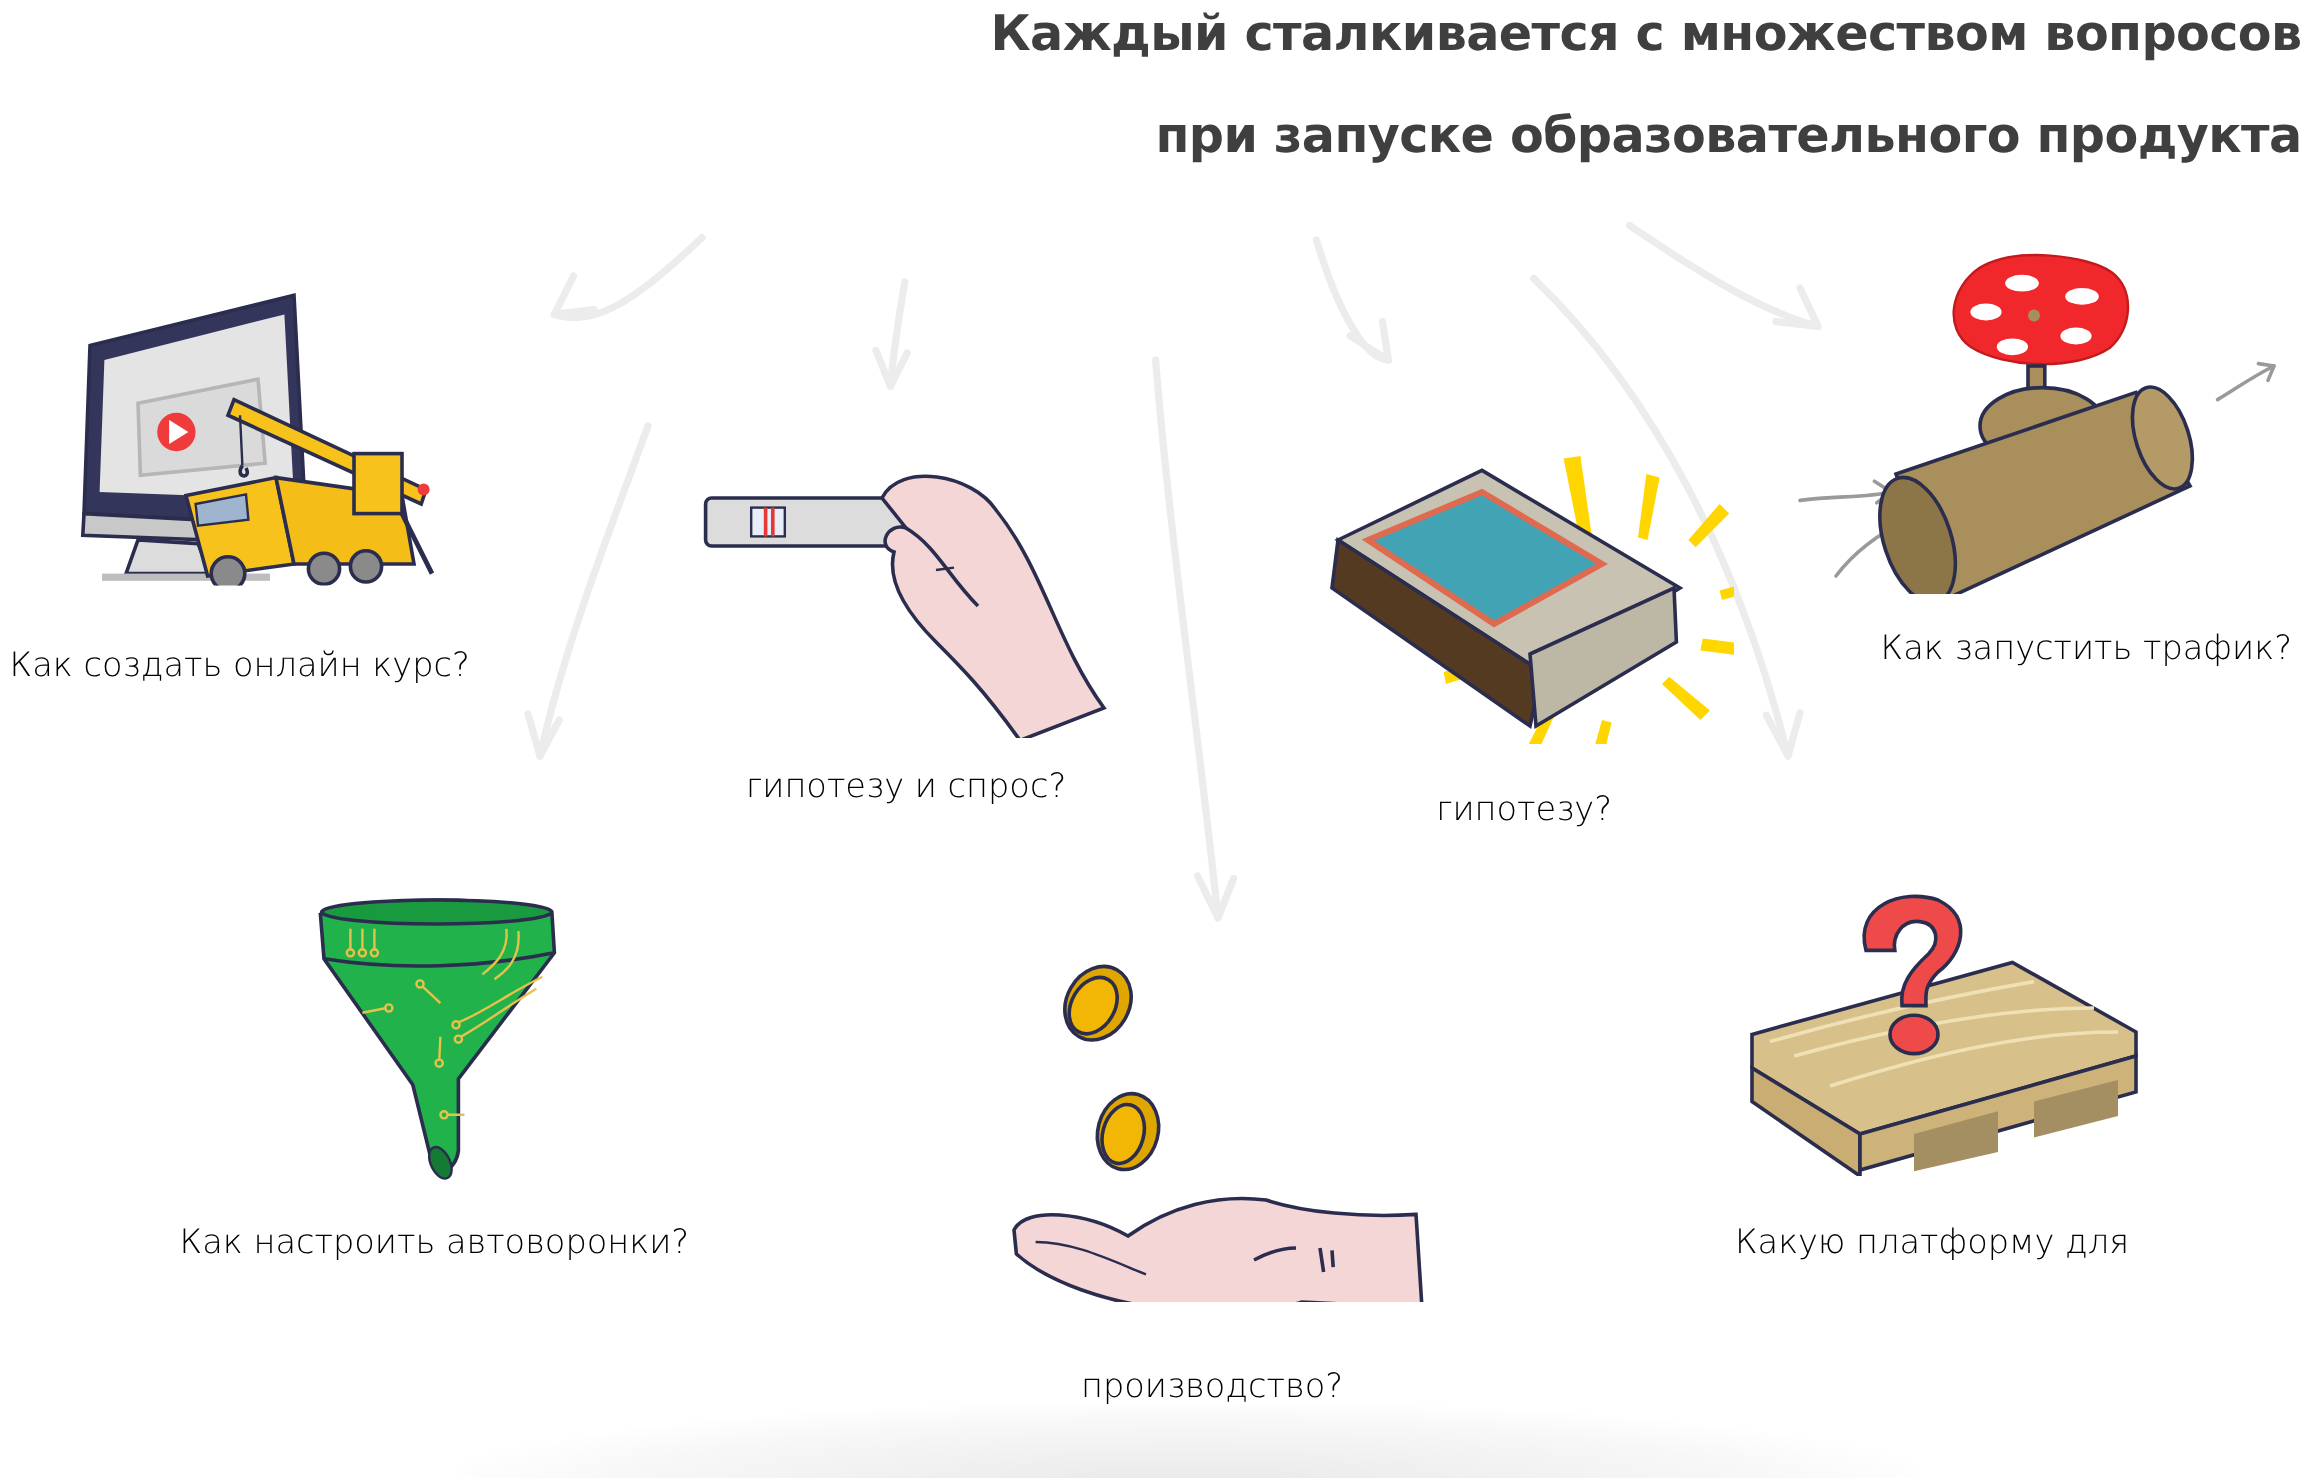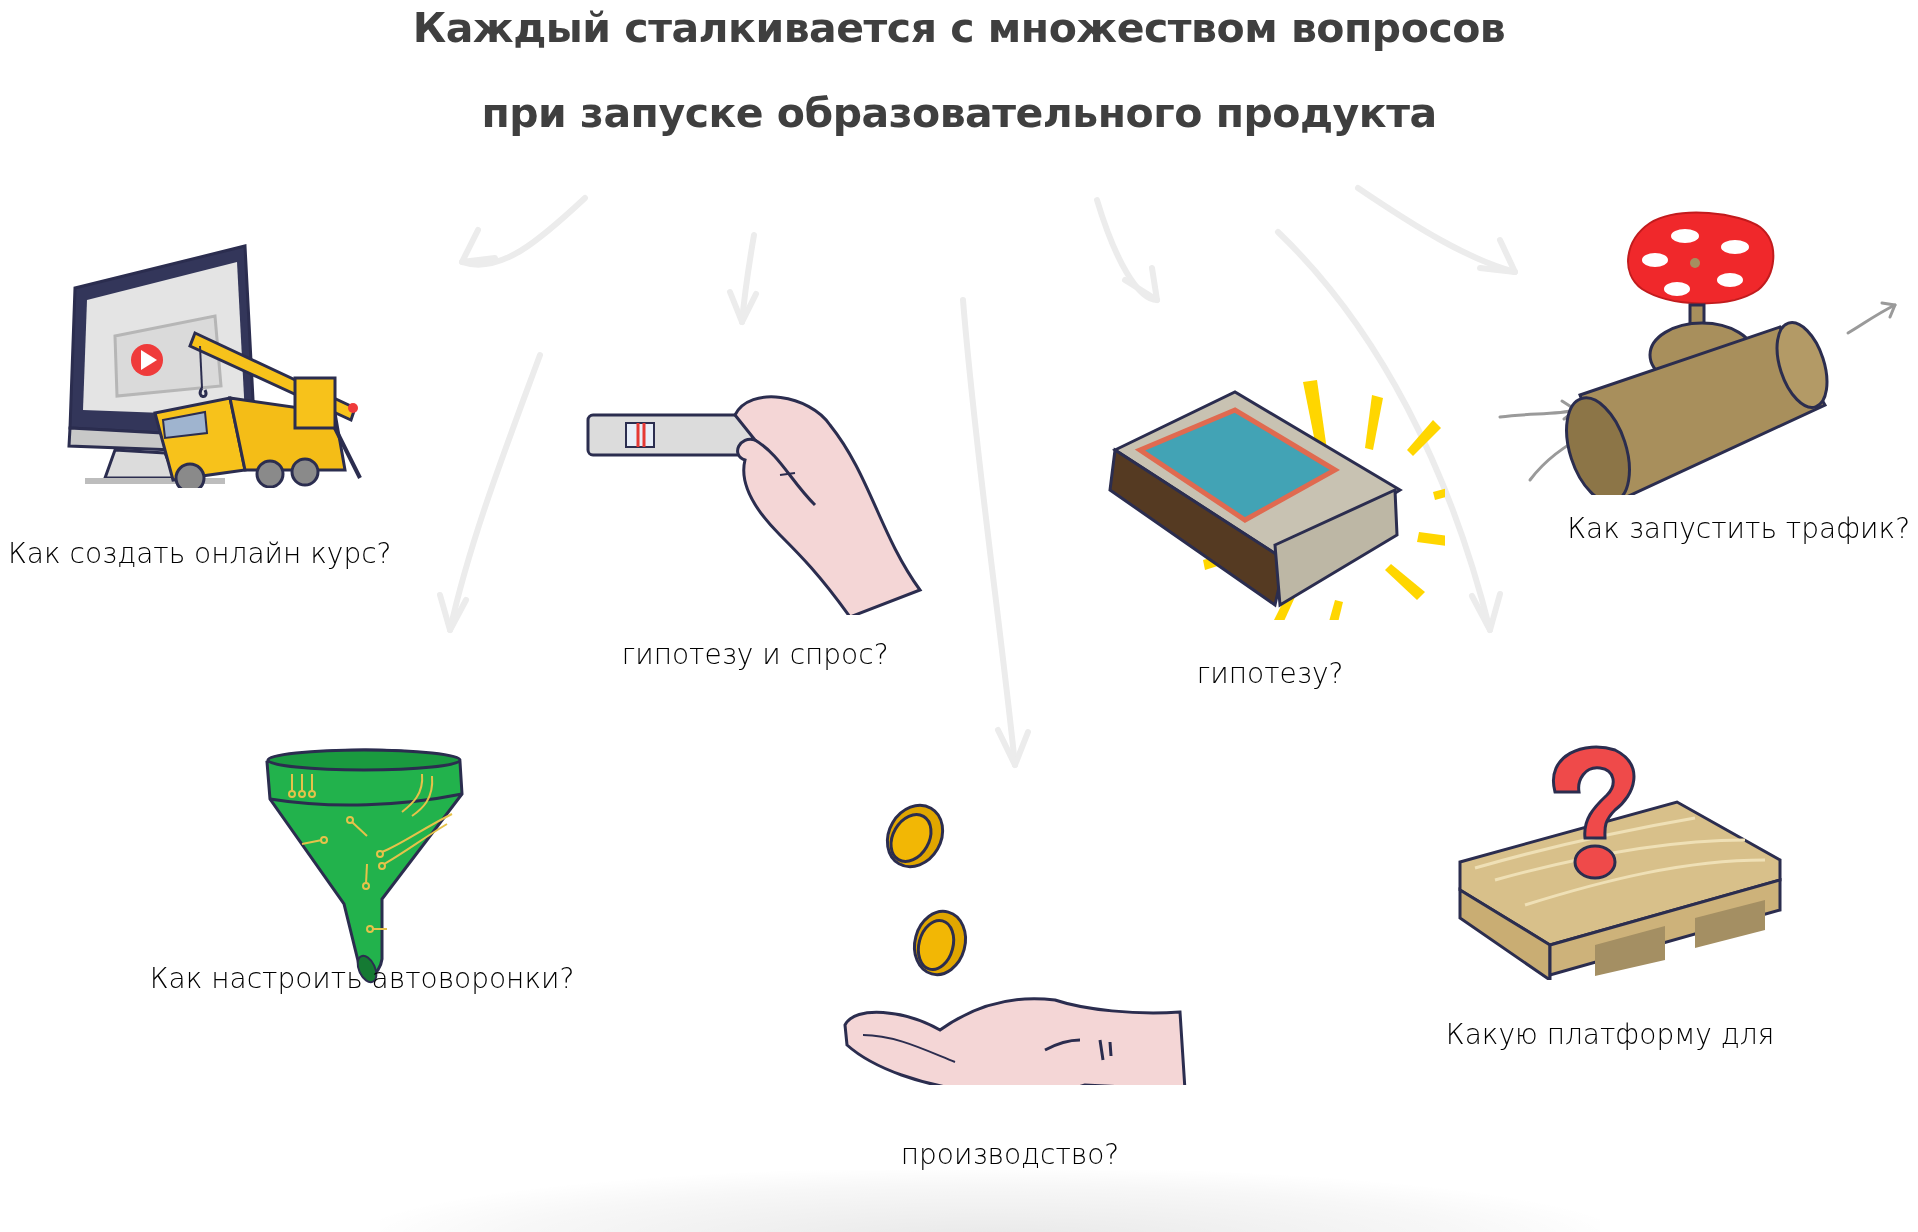--- a/index.html
+++ b/index.html
@@ -1,18 +1,18 @@
 <!DOCTYPE html>
 <html><head>
 <meta charset="utf-8">
 <style>
   html, body { margin:0; padding:0; background:#ffffff; }
   body { width:1918px; height:1232px; position:relative; overflow:hidden;
          font-family:"Liberation Sans", "DejaVu Sans", sans-serif; color:#444; }
-  .title { position:absolute; left:0; width:1918px; text-align:center;
+  .title { position:absolute; left:0; width:1918px; text-align:right;
            font-family:"DejaVu Sans", sans-serif; font-weight:bold;
            font-size:41px; color:#3f3f3f; letter-spacing:-0.5px; }
   #title1 { top:4px; }
   #title2 { top:89px; }
   .lbl { position:absolute; font-family:"DejaVu Sans", sans-serif;
          font-size:28px; color:#000000; font-weight:300; line-height:54px;
          white-space:nowrap; }
   .lbl.center { text-align:center; }
   .ill { position:absolute; }
   .arrows { position:absolute; left:0; top:0; }
@@ -146,21 +146,21 @@
       <ellipse cx="197" cy="84" rx="13" ry="7"></ellipse>
     </g>
     <circle cx="215" cy="58" r="5" fill="#a58f5f"></circle>
     <rect x="210" y="100" width="14" height="30" fill="#a88f5c" stroke="#2b2d4f" stroke-width="3"></rect>
     <ellipse cx="222" cy="150" rx="52" ry="32" fill="#a88f5c" stroke="#2b2d4f" stroke-width="3"></ellipse>
     <path d="M100 190 L300 122 L345 200 L140 295 Z" fill="#a88f5c" stroke="#2b2d4f" stroke-width="3"></path>
     <ellipse cx="118" cy="245" rx="28" ry="54" transform="rotate(-18 118 245)" fill="#8c7547" stroke="#2b2d4f" stroke-width="3"></ellipse>
     <ellipse cx="322" cy="160" rx="22" ry="44" transform="rotate(-18 322 160)" fill="#b39a66" stroke="#2b2d4f" stroke-width="3"></ellipse>
   </svg>
 </div>
-<div class="lbl" style="right:8px; top:502px; text-align:center;">
+<div class="lbl" style="right:8px; top:513px; text-align:center;">
   <span>Как запустить трафик?</span>
 </div>
 
 <div class="ill" style="left:262px; top:744px;">
   <svg width="210" height="245">
     <path d="M5 18 C60 2 150 2 198 18 L200 50 L120 155 L120 215 C118 232 100 240 98 225 L82 160 L8 55 Z" fill="#22b24c" stroke="#2b2d4f" stroke-width="3"></path>
     <ellipse cx="102" cy="16" rx="96" ry="10" fill="#1a9a3f" stroke="#2b2d4f" stroke-width="3"></ellipse>
     <path d="M8 55 C70 65 140 62 200 50" fill="none" stroke="#2b2d4f" stroke-width="3"></path>
     <g fill="none" stroke="#e6c24a" stroke-width="2">
       <path d="M30 30 L30 48"></path>
@@ -180,21 +180,21 @@
       <path d="M90 78 L105 92"></path>
         <circle cx="88" cy="76" r="3"></circle>
       <path d="M105 120 L104 140"></path>
         <circle cx="104" cy="142" r="3"></circle>
       <path d="M110 185 L125 185"></path>
         <circle cx="108" cy="185" r="3"></circle>
     </g>
     <ellipse cx="105" cy="225" rx="8" ry="14" transform="rotate(-25 105 225)" fill="#157a33" stroke="#2b2d4f" stroke-width="2"></ellipse>
   </svg>
 </div>
-<div class="lbl center" style="left:112px; top:952px; width:500px;">
+<div class="lbl center" style="left:112px; top:1008px; width:500px;">
   <div>Как настроить автоворонки?</div>
 </div>
 
 <div class="ill" style="left:835px; top:800px;">
   <svg width="360" height="285">
     <g stroke="#2b2d4f" stroke-width="3">
       <ellipse cx="80" cy="36" rx="26" ry="32" transform="rotate(30 80 36)" fill="#e0a600"></ellipse>
       <ellipse cx="76" cy="38" rx="18" ry="25" transform="rotate(30 76 38)" fill="#f2b705"></ellipse>
       <ellipse cx="105" cy="143" rx="25" ry="32" transform="rotate(15 105 143)" fill="#e0a600"></ellipse>
       <ellipse cx="101" cy="145" rx="17" ry="25" transform="rotate(15 101 145)" fill="#f2b705"></ellipse>

